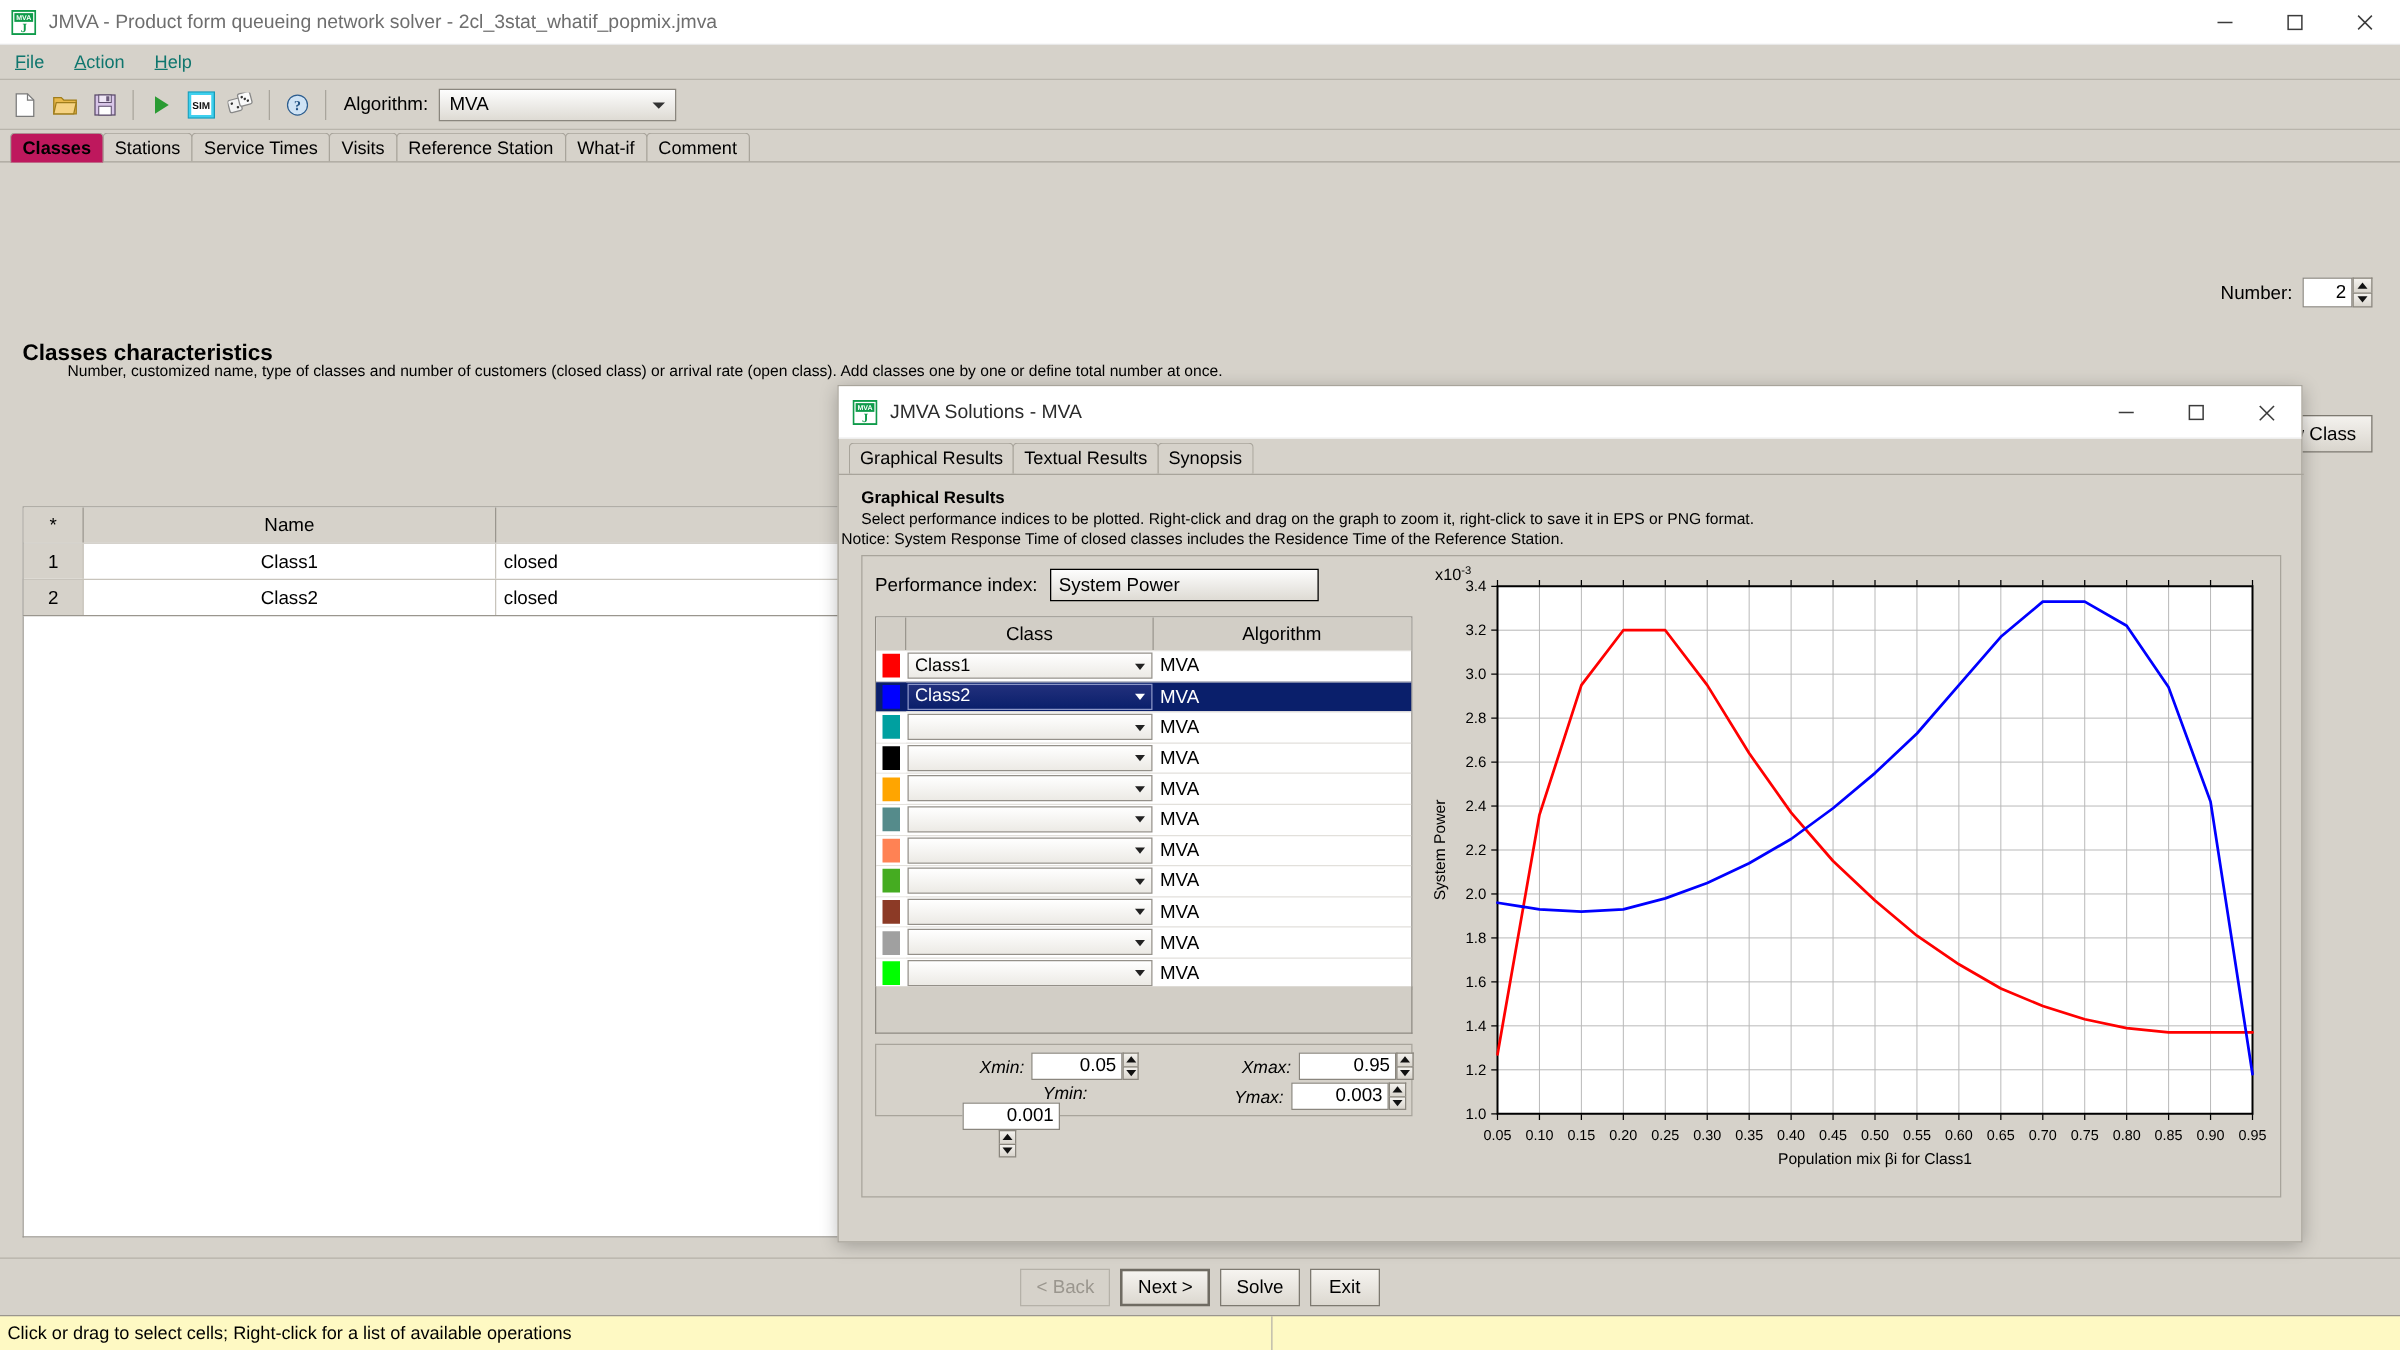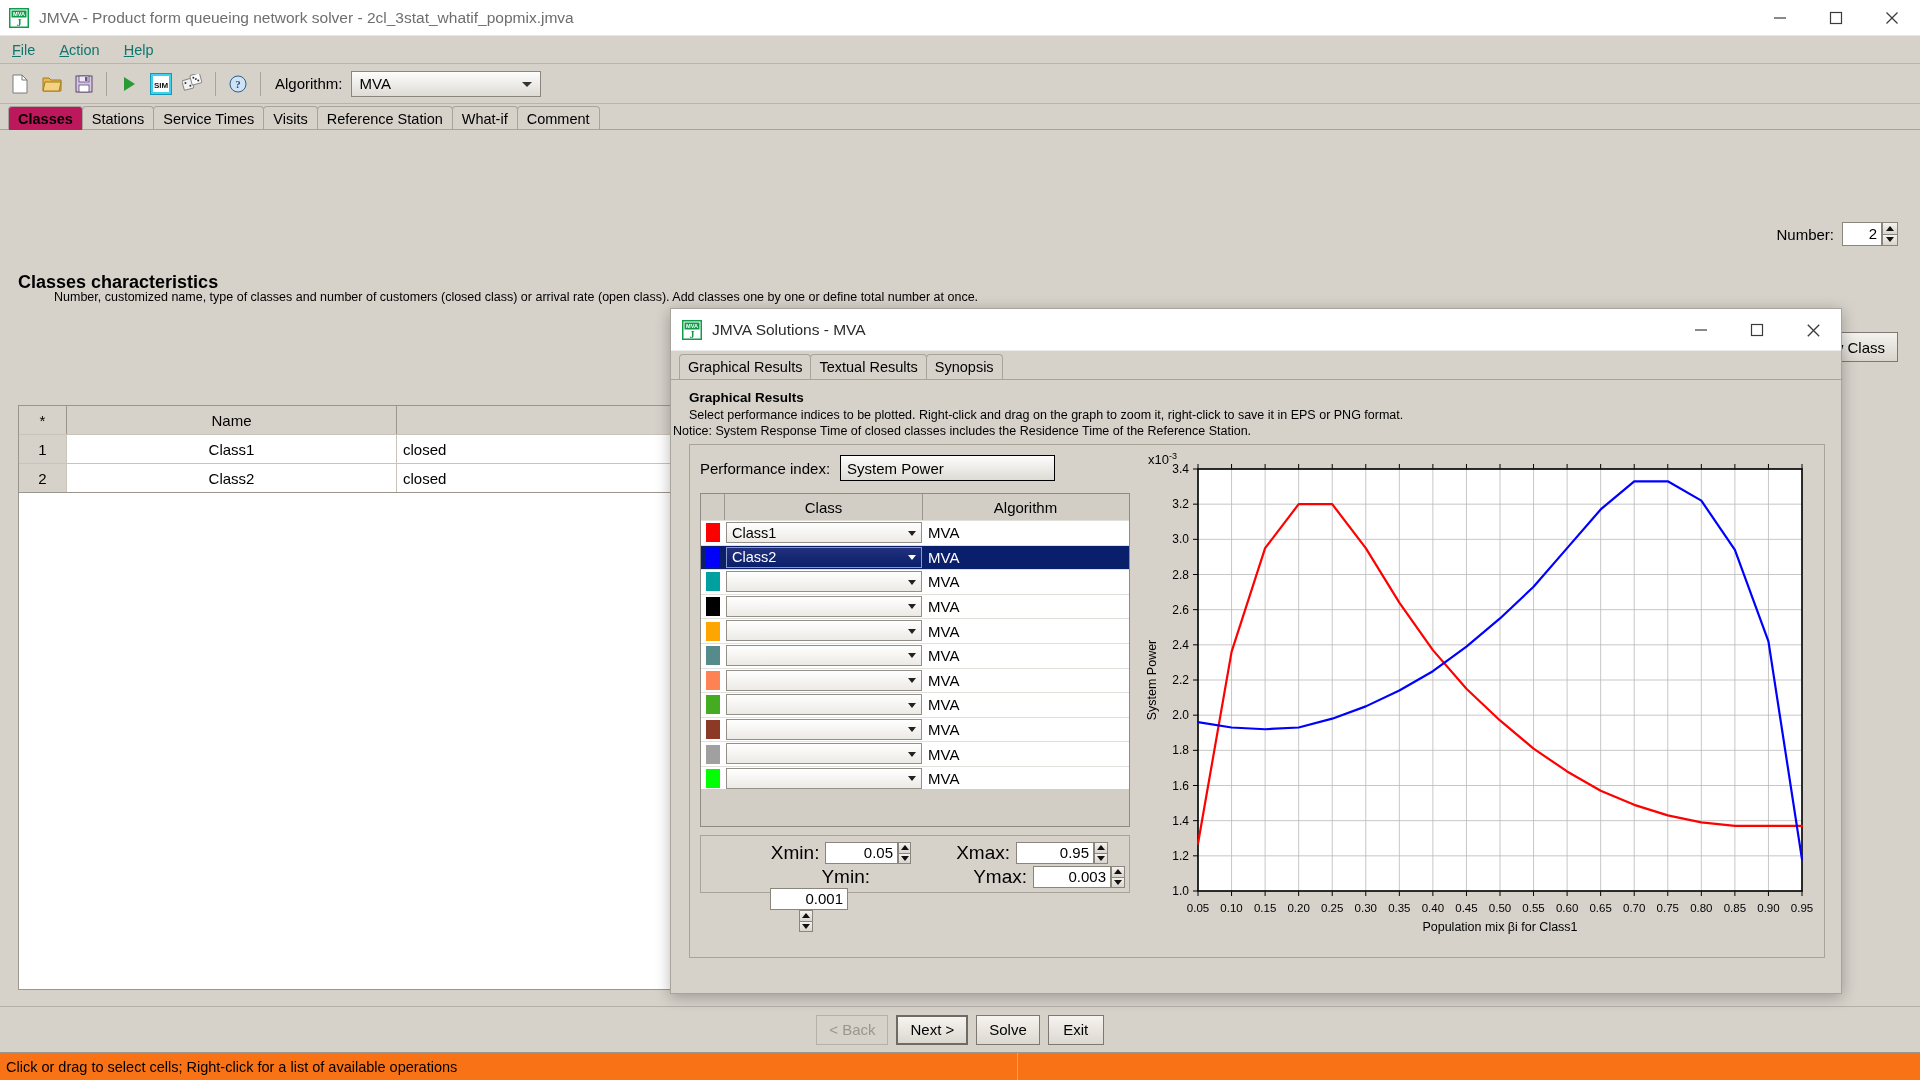--- a/index.html
+++ b/index.html
@@ -124,21 +124,21 @@
   }
   .newclass-btn {
     position: absolute; right: 22px; top: 332px; height: 30px; padding: 0 12px;
     background: linear-gradient(#f4f2ee,#d9d5cd); border: 1px solid #7d7970;
     display: flex; align-items: center; font-size: 15px;
   }
 
   
   .statusbar {
     position: absolute; left: 0; bottom: 0; width: 1920px; height: 28px;
-    background: #f97316; border-top: 1px solid #9a968e; display: flex; align-items: center;
+    background: #fef9c3; border-top: 1px solid #9a968e; display: flex; align-items: center;
   }
   .statusbar .seg1 { width: 1018px; height: 100%; border-right:1px solid #b5b1a8; display:flex; align-items:center; padding-left:6px; font-size: 14.5px; }
   .statusbar .seg2 { flex: 1; height: 100%; }
 
   
   .dialog {
     position: absolute; left: 670px; top: 308px; width: 1172px; height: 686px;
     background: #d6d2ca; border: 1px solid #a8a49b;
     box-shadow: 0 3px 14px rgba(0,0,0,0.28);
   }
@@ -207,21 +207,21 @@
   .ca-row.selected .ca-combo .carrow { border-top-color: #fff; }
   .ca-row.selected .ca-swatch { background: #0a1f6b; }
   .ca-filler { position:absolute; left:10px; top:344px; width:430px; height:38px; background:#d2cec6; border:1px solid #8f8b83; border-top:none; }
 
   
   .bounds {
     position: absolute; left: 10px; top: 390px; width: 430px; height: 58px;
     border: 1px solid #a8a49b;
   }
   .bline { position: absolute; display: flex; align-items: center; }
-  .blabel { font-size: 19px; text-align: right; }
+  .blabel { font-size: 14px; text-align: right; font-style: italic; }
   .bfield {
     width: 78px; height: 22px; background: #fff; border: 1px solid #8a867e;
     text-align: right; padding-right: 4px; font-size: 15px; line-height: 20px;
   }
   .bspin { display:flex; flex-direction:column; width: 14px; height: 22px; }
   .bspin div { flex:1; background: linear-gradient(#f4f2ee,#d9d5cd); border:1px solid #8a867e; display:flex; align-items:center; justify-content:center; }
   .bspin div:first-child { border-bottom:none; }
 
   
   .chartbox { position: absolute; left: 450px; top: 6px; width: 676px; height: 500px; }
@@ -640,21 +640,21 @@
             <div class="bfield" style="margin-left:6px">0.001</div>
             <div class="bspin">
                 <div>
                   <span class="tri-up"></span>
                 </div>
                 <div>
                   <span class="tri-dn"></span>
                 </div>
               </div>
           </div>
-          <div class="bline" style="left:199px; top:6px; width:214px;">
+          <div class="bline" style="left:216px; top:6px; width:214px;justify-content:flex-end;">
             <span class="blabel" style="width:110px">Xmax:</span>
             <div class="bfield" style="margin-left:6px">0.95</div>
             <div class="bspin">
                 <div>
                   <span class="tri-up"></span>
                 </div>
                 <div>
                   <span class="tri-dn"></span>
                 </div>
               </div>

